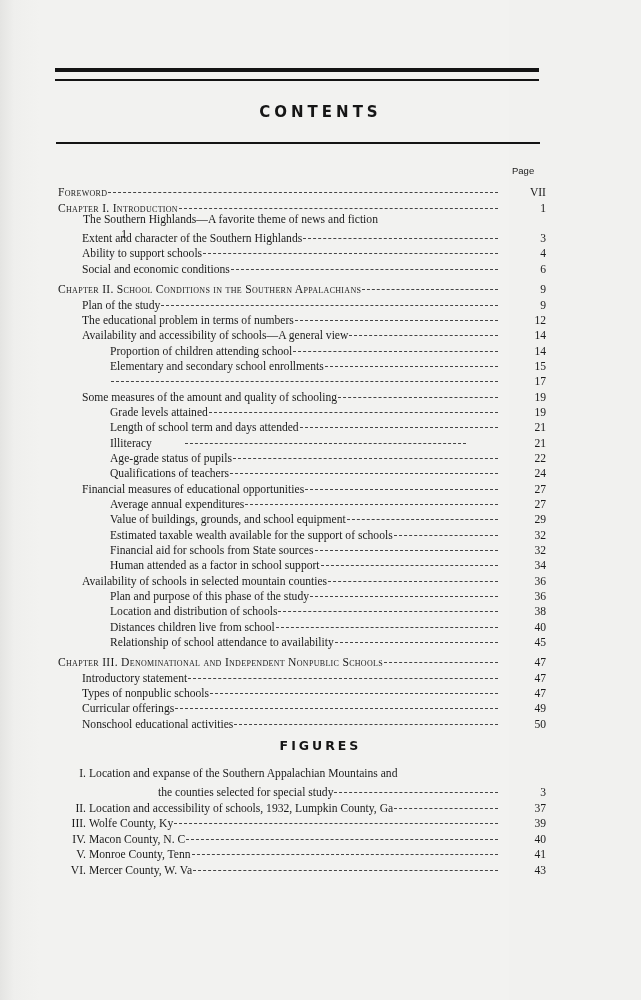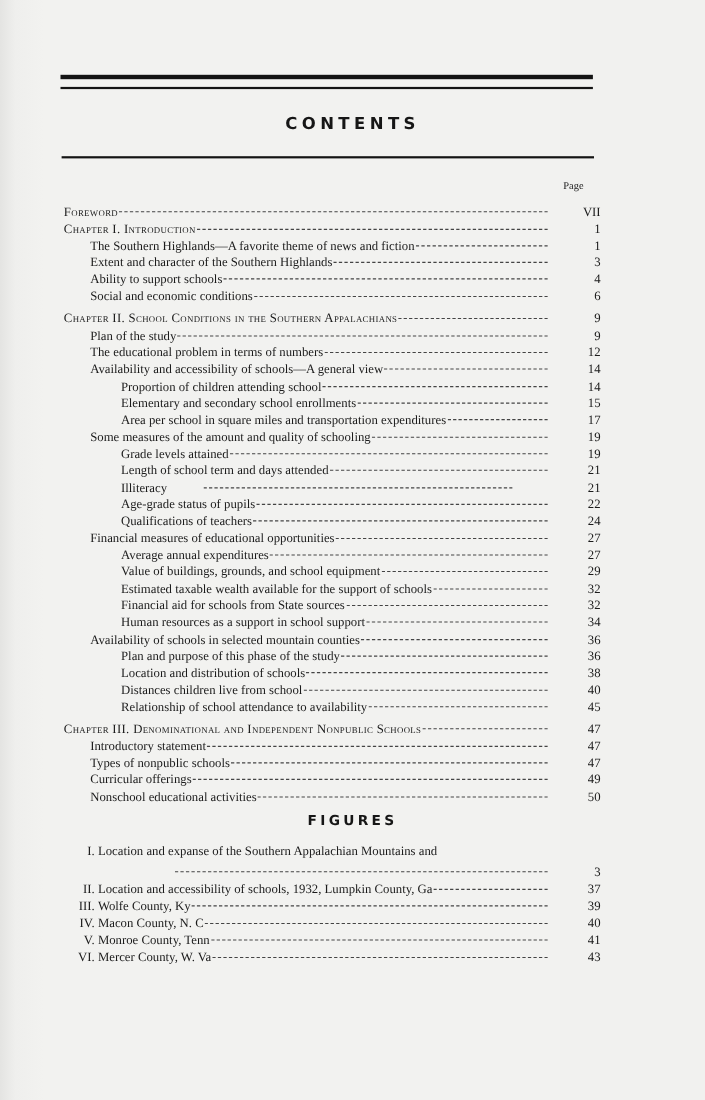--- a/index.html
+++ b/index.html
@@ -21,21 +21,21 @@
   .rule.thin2 { top: 142px; height: 2px; left: 56px; }
   .heading {
     position: absolute; left: 0; width: 641px; text-align: center;
     font-family: "DejaVu Sans", "Liberation Sans", sans-serif;
     font-weight: bold; letter-spacing: 3px; color: #161616;
   }
   .heading.contents { top: 103px; font-size: 15px; letter-spacing: 4px; }
   .heading.figures { top: 738px; font-size: 12.5px; }
   .page-label {
     position: absolute; top: 165px; left: 512px;
-    font-size: 9.5px; font-family: Liberation Serif, serif;
+    font-size: 9.5px; font-family: Liberation Sans, sans-serif;
   }
   .toc { position: absolute; left: 58px; top: 174px; width: 488px; }
   .row {
     position: absolute; left: 0; right: 0; height: 15px;
     font-size: 11.6px; line-height: 15px;
     display: flex; align-items: baseline;
     font-family: "Liberation Serif", serif;
   }
   .row .txt { white-space: nowrap; }
   .row .dots {
@@ -68,21 +68,21 @@
       <div class="row lvl0 chapter" style="top: 7px;">
         <span class="txt">Foreword</span>
         <span class="dots"></span>
         <span class="pg">VII</span>
       </div>
       <div class="row lvl0 chapter" style="top: 23px;">
         <span class="txt">Chapter I. Introduction</span>
         <span class="dots"></span>
         <span class="pg">1</span>
       </div>
-      <div class="row lvl1" style="top: 38px;">
+      <div class="row lvl1" style="top: 38px; flex-direction: column;">
         <span class="txt">The Southern Highlands—A favorite theme of news and fiction</span>
         <span class="dots"></span>
         <span class="pg">1</span>
       </div>
       <div class="row lvl1" style="top: 53px;">
         <span class="txt">Extent and character of the Southern Highlands</span>
         <span class="dots"></span>
         <span class="pg">3</span>
       </div>
       <div class="row lvl1" style="top: 68px;">
@@ -119,21 +119,20 @@
         <span class="txt">Proportion of children attending school</span>
         <span class="dots"></span>
         <span class="pg">14</span>
       </div>
       <div class="row lvl2" style="top: 181px;">
         <span class="txt">Elementary and secondary school enrollments</span>
         <span class="dots"></span>
         <span class="pg">15</span>
       </div>
       <div class="row lvl2" style="top: 196px;">
-        <span class="txt">Area per school in square miles and transportation expenditures</span>
         <span class="dots"></span>
         <span class="pg">17</span>
       </div>
       <div class="row lvl1" style="top: 212px;">
         <span class="txt">Some measures of the amount and quality of schooling</span>
         <span class="dots"></span>
         <span class="pg">19</span>
       </div>
       <div class="row lvl2" style="top: 227px;">
         <span class="txt">Grade levels attained</span>
@@ -179,21 +178,21 @@
         <span class="txt">Estimated taxable wealth available for the support of schools</span>
         <span class="dots"></span>
         <span class="pg">32</span>
       </div>
       <div class="row lvl2" style="top: 365px;">
         <span class="txt">Financial aid for schools from State sources</span>
         <span class="dots"></span>
         <span class="pg">32</span>
       </div>
       <div class="row lvl2" style="top: 380px;">
-        <span class="txt">Human resources as a support in school support</span>
+        <span class="txt">Human attended as a factor in school support</span>
         <span class="dots"></span>
         <span class="pg">34</span>
       </div>
       <div class="row lvl1" style="top: 396px;">
         <span class="txt">Availability of schools in selected mountain counties</span>
         <span class="dots"></span>
         <span class="pg">36</span>
       </div>
       <div class="row lvl2" style="top: 411px;">
         <span class="txt">Plan and purpose of this phase of the study</span>
@@ -242,20 +241,21 @@
       </div>
     </div>
 
   <div class="heading figures">FIGURES</div>
   <div class="toc" id="figs" style="top:766px;">
       <div class="row fig" style="top: 0px;">
         <span class="num">I.</span>
         <span class="txt">Location and expanse of the Southern Appalachian Mountains and</span>
       </div>
       <div class="row fig fig-cont" style="top: 15px;">
+        <span class="txt">the counties selected for special study</span>
         <span class="dots"></span>
         <span class="pg">3</span>
       </div>
       <div class="row fig" style="top: 30.5px;">
         <span class="num">II.</span>
         <span class="txt">Location and accessibility of schools, 1932, Lumpkin County, Ga</span>
         <span class="dots"></span>
         <span class="pg">37</span>
       </div>
       <div class="row fig" style="top: 46px;">

